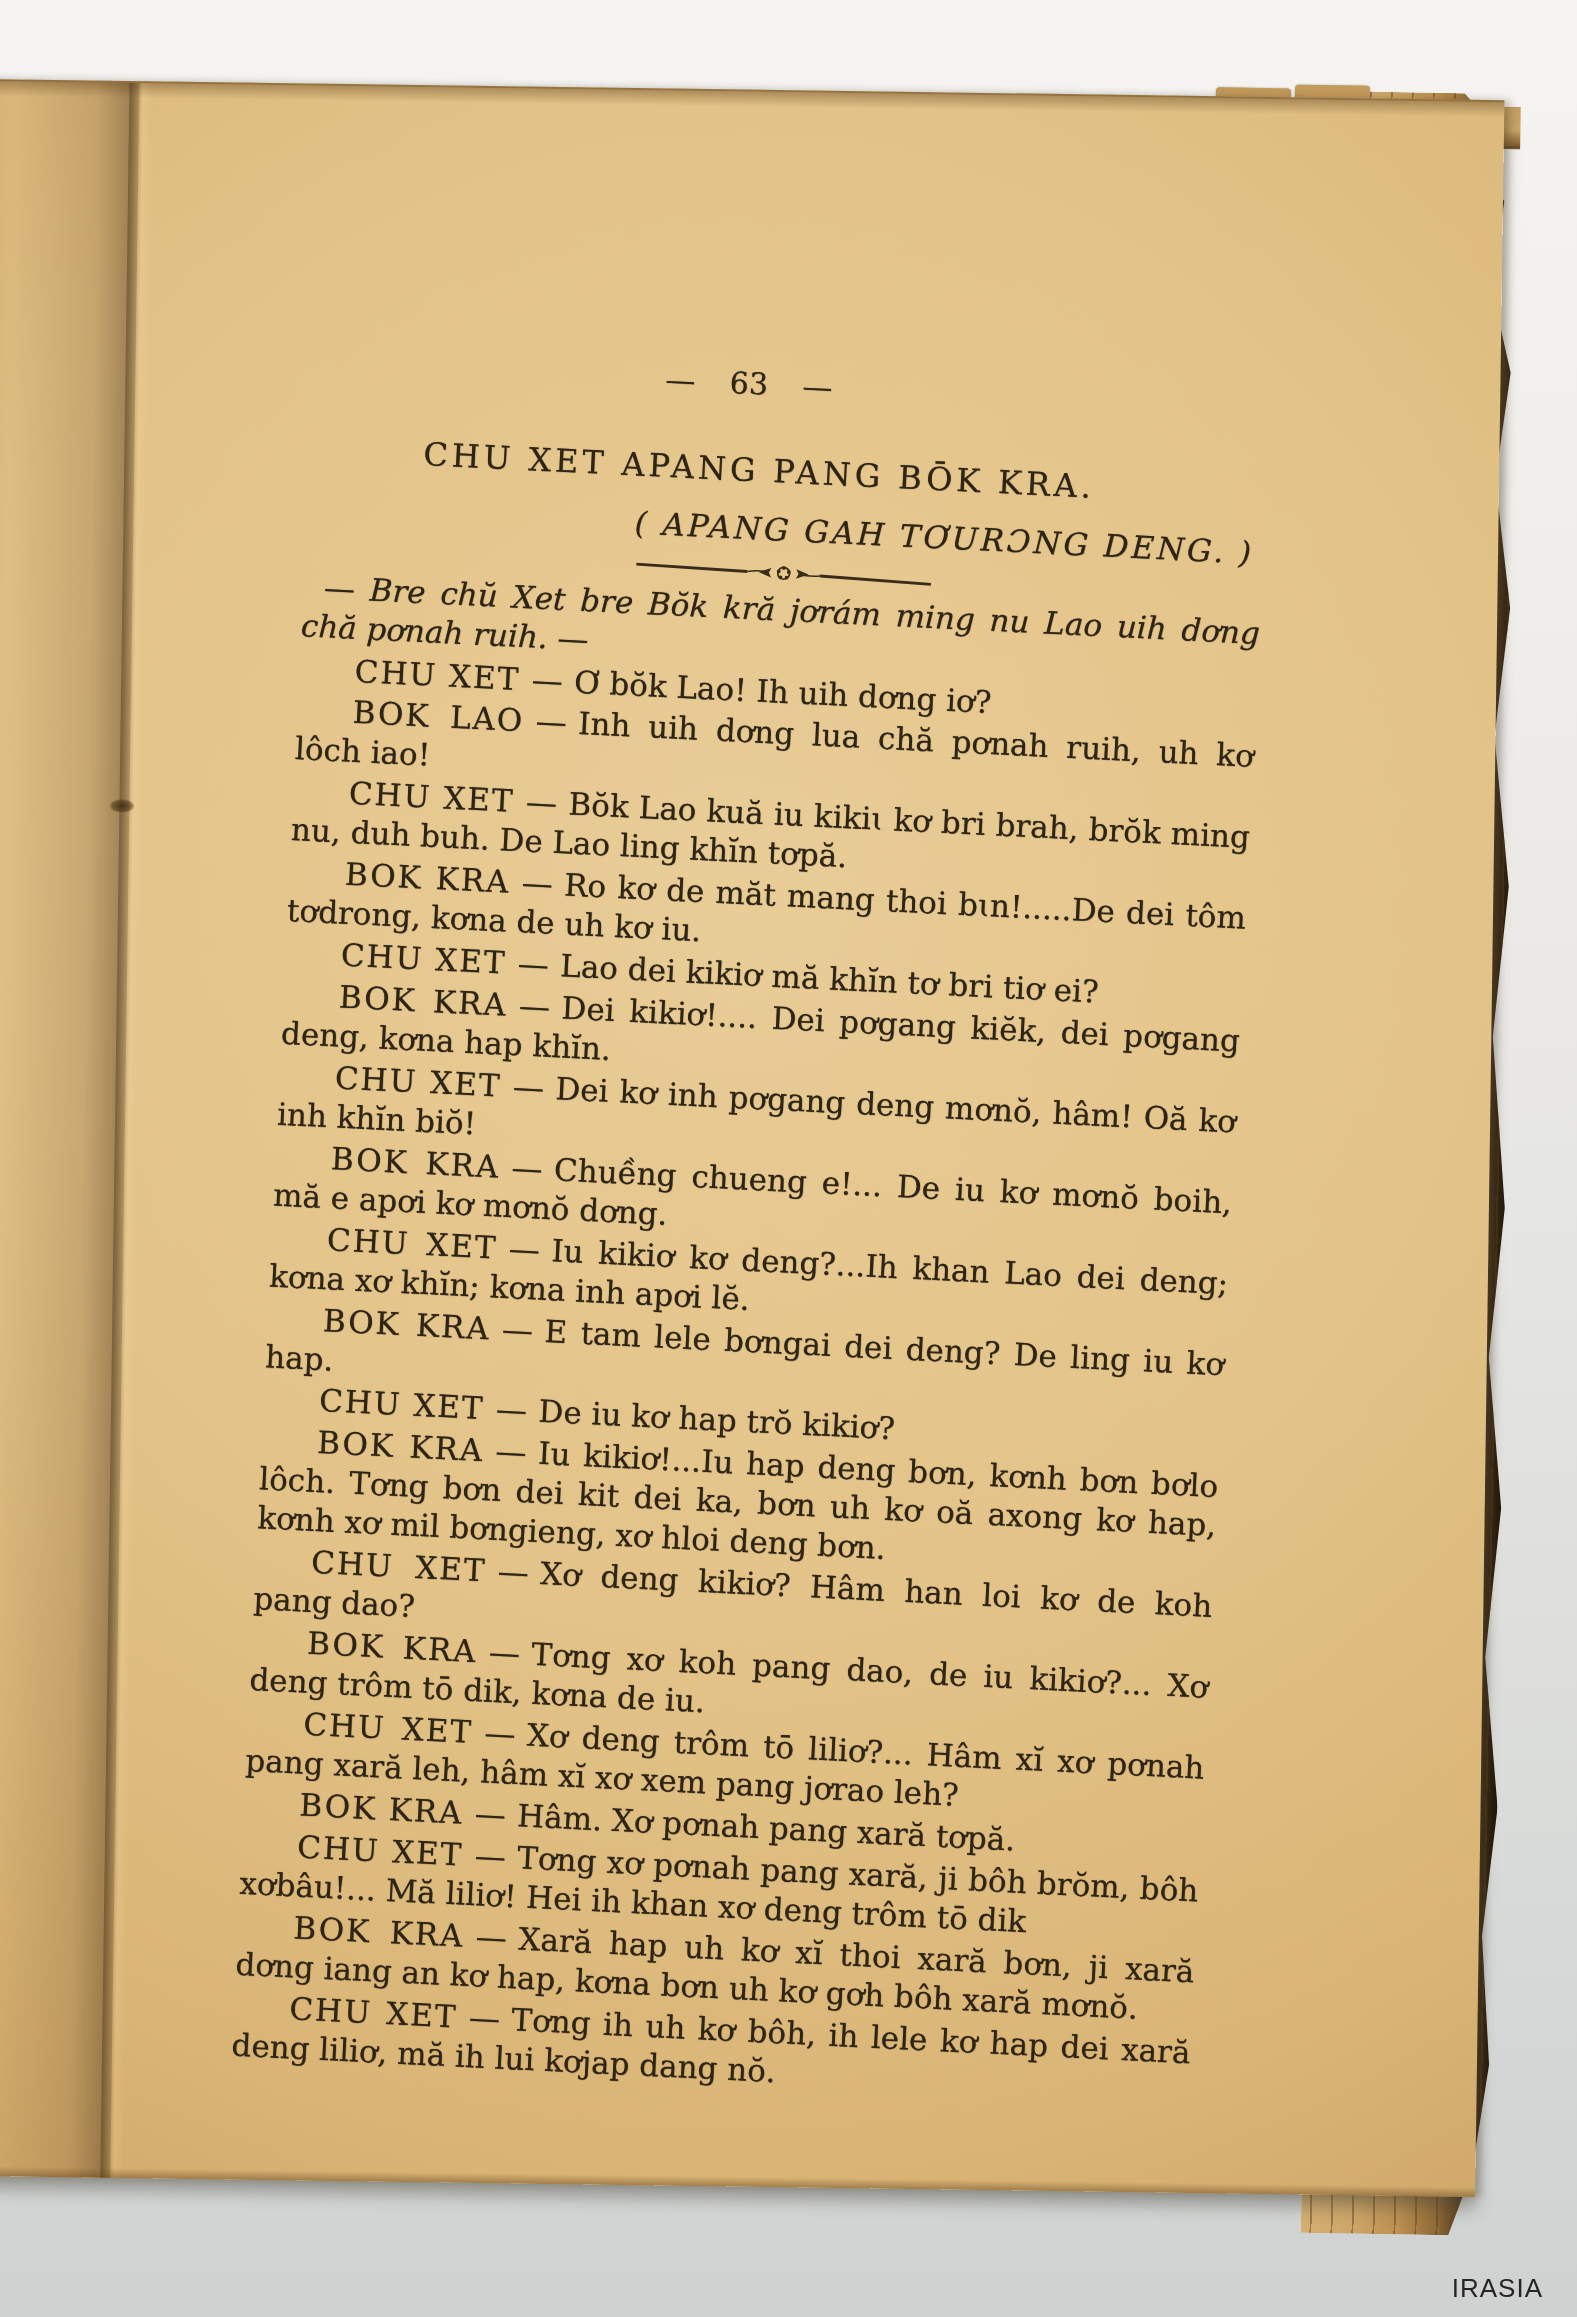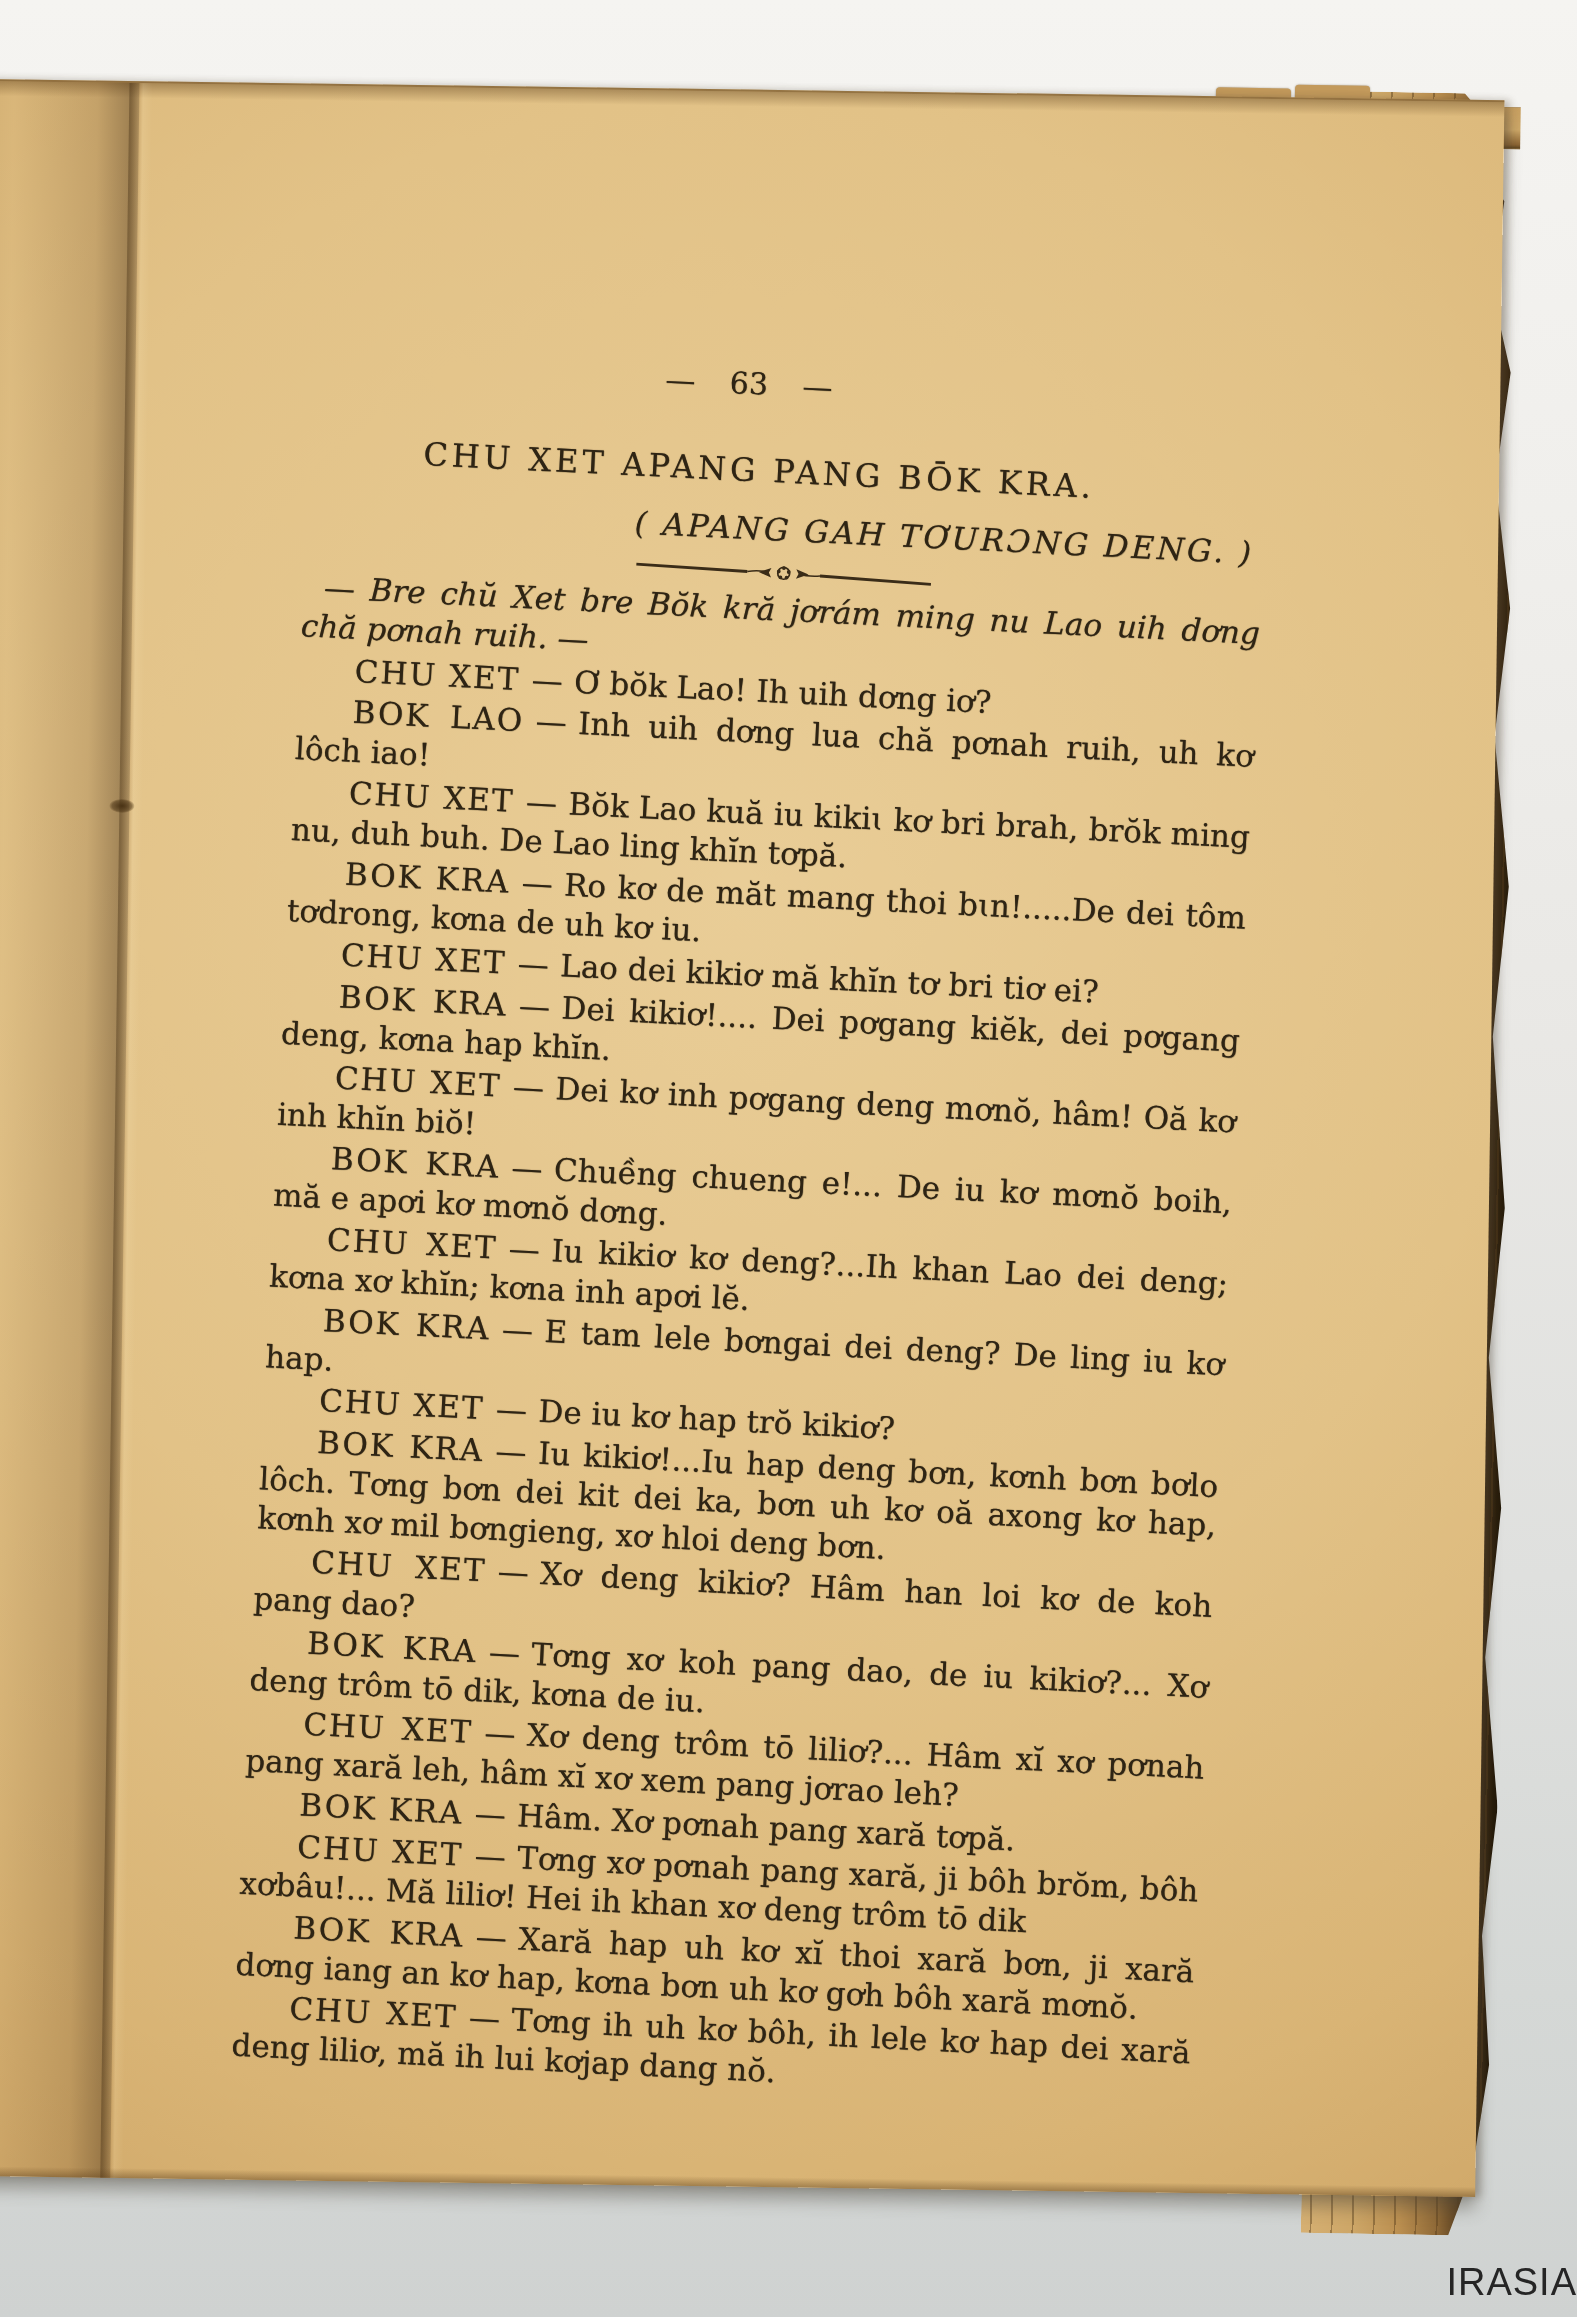--- a/index.html
+++ b/index.html
@@ -76,23 +76,23 @@
   .pageno{margin:0 87px 48px 0;text-align:center;font-size:30px;word-spacing:25px;}
   .title{margin:0 58px 19.3px 0;text-align:center;font-size:32px;letter-spacing:3.9px;white-space:nowrap;}
   .subtitle{margin:0;padding-right:9.7px;text-align:right;font-style:italic;font-size:31px;letter-spacing:2.9px;white-space:nowrap;}
   .divider{width:301px;height:23px;margin:5.8px auto 11.6px;}
   .intro{margin:0 0 3.9px;text-indent:21px;text-align:justify;font-style:italic;}
   .dlg{margin:2.9px 0 0;text-indent:56px;text-align:justify;}
   .spk{letter-spacing:1.9px;}
   .sep{padding:0 11.6px;}
 
   .watermark{
-    position:absolute;right:1px;bottom:13.5px;
+    position:absolute;right:35px;bottom:13.5px;
     font-family:"Liberation Sans","DejaVu Sans",sans-serif;
-    font-size:38px;letter-spacing:1px;color:#252525;
+    font-size:26px;letter-spacing:1px;color:#252525;
   }
 </style>
 </head>
 <body>
 
 <div class="scan">
 
   <div class="page-edges"></div>
 
   <div class="top-sliver">

